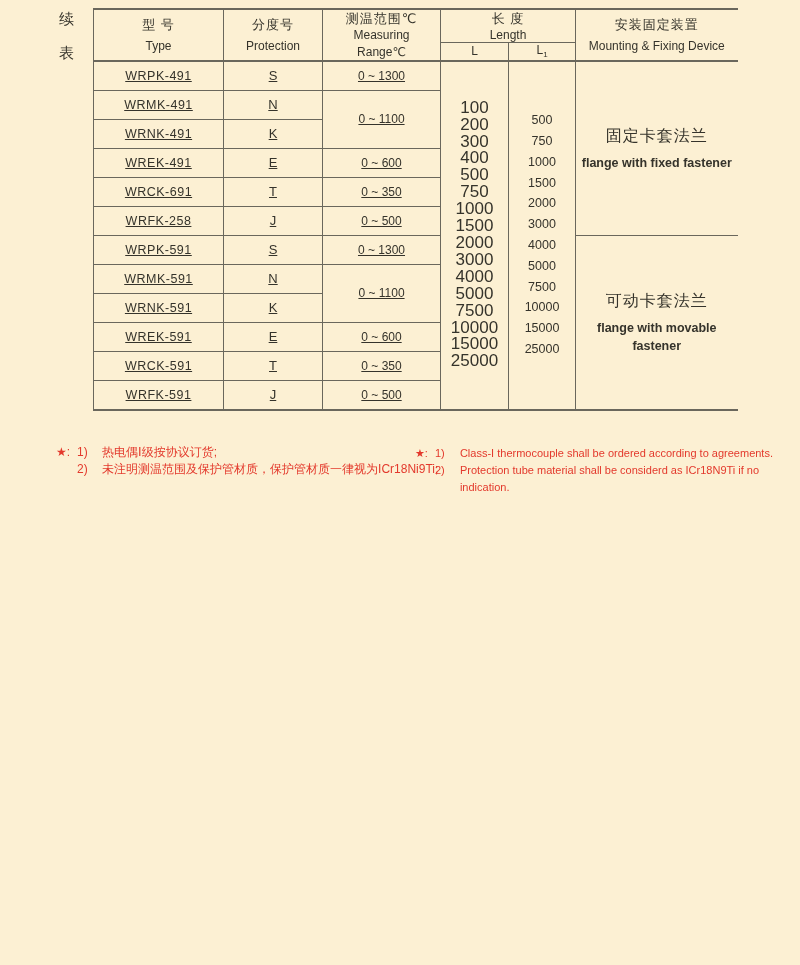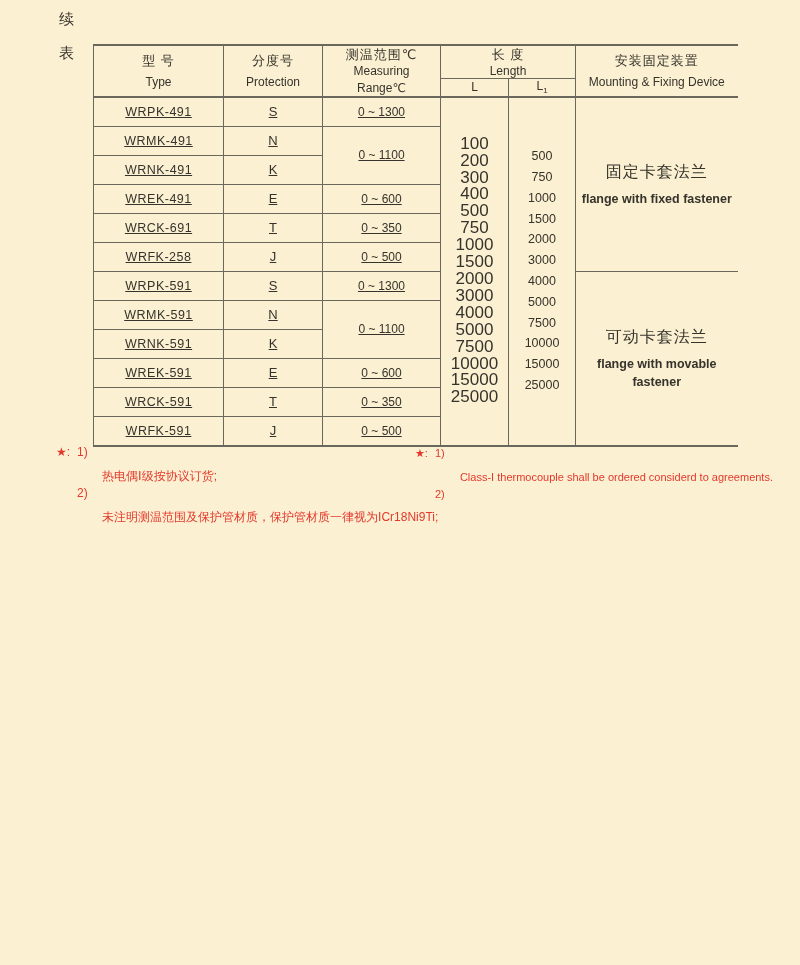--- a/index.html
+++ b/index.html
@@ -20,21 +20,20 @@
   
   table.spec{
     position:absolute;left:93px;top:8px;
     width:644px;
     border-collapse:collapse;
     table-layout:fixed;
     border-top:2px solid #6a675c;
     border-bottom:2px solid #6a675c;
     border-left:1px solid #6a675c;
     border-right:0;
-    margin-top:36px;
   }
   table.spec th, table.spec td{
     border:1px solid #6a675c;
     padding:0;
     text-align:center;
     vertical-align:middle;
     font-weight:normal;
   }
   table.spec .no-right{border-right:0;}
   table.spec .hdr-bottom{border-bottom:2px solid #6a675c;}
@@ -56,21 +55,21 @@
   .note{
     position:absolute;display:flex;gap:7px;
     color:#e3392c;line-height:17px;
   }
   .note-cn{left:56px;top:444px;font-size:12px;}
   .note-en{left:415px;top:445px;font-size:11px;}
   .note-star{flex:0 0 auto;}
   .note-items{display:flex;flex-direction:column;}
   .note-item{display:flex;gap:9px;}
   .note-num{flex:0 0 16px;}
-  .note-text{white-space:pre-line;margin-top:24px;}
+  .note-text{white-space:pre-line;}
 </style>
 </head>
 <body>
 
 <div class="page">
 
   <div class="cont-label">
     <span>续</span>
     <span>表</span>
   </div>
@@ -223,21 +222,23 @@
         <span class="note-text">未注明测温范围及保护管材质，保护管材质一律视为ICr18Ni9Ti;</span>
       </div>
     </div>
   </div>
 
   <div class="note note-en">
     <span class="note-star">★:</span>
     <div class="note-items">
       <div class="note-item">
         <span class="note-num">1)</span>
-        <span class="note-text">Class-I  thermocouple shall be ordered considerd to agreements.</span>
+        <span class="note-text">Class-I  thermocouple shall be ordered according to agreements.</span>
       </div>
       <div class="note-item">
         <span class="note-num">2)</span>
+        <span class="note-text">Protection tube material shall be considerd as ICr18N9Ti if no
+indication.</span>
       </div>
     </div>
   </div>
 
 </div>
 
 </body></html>

